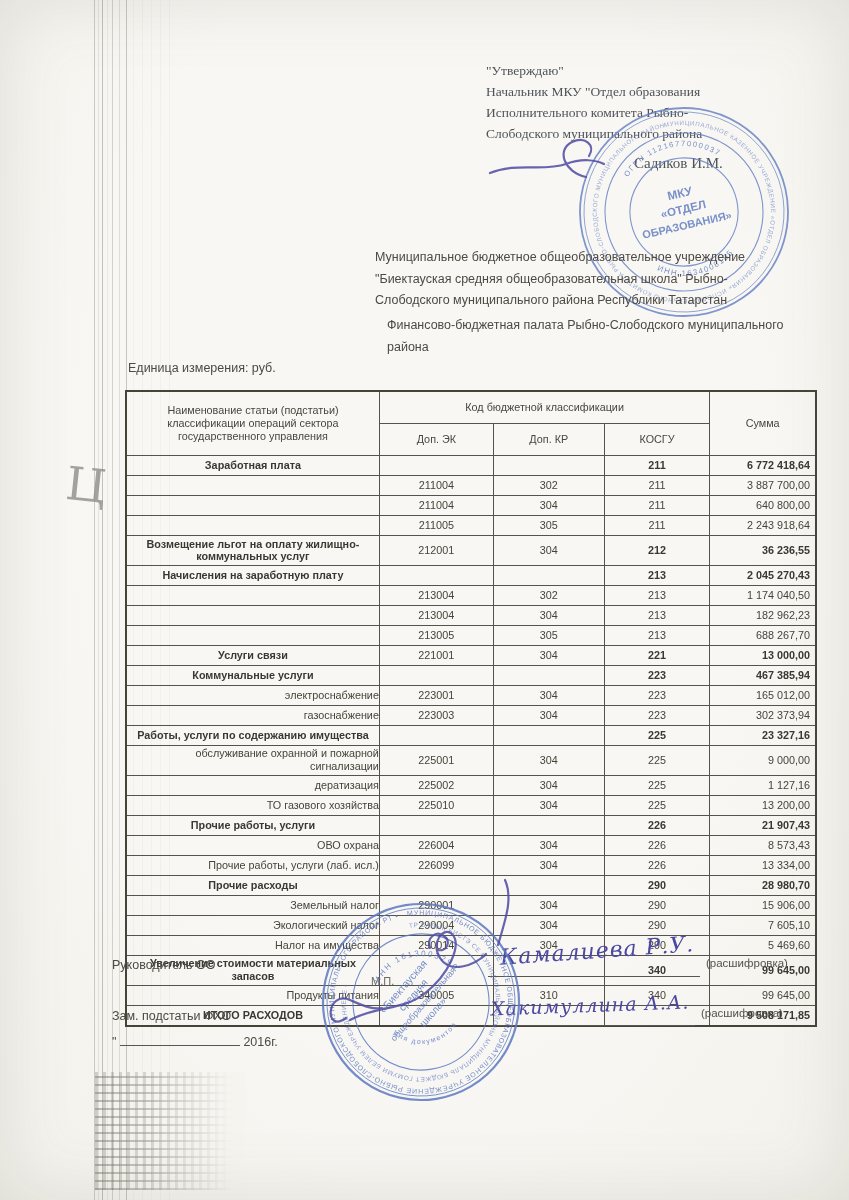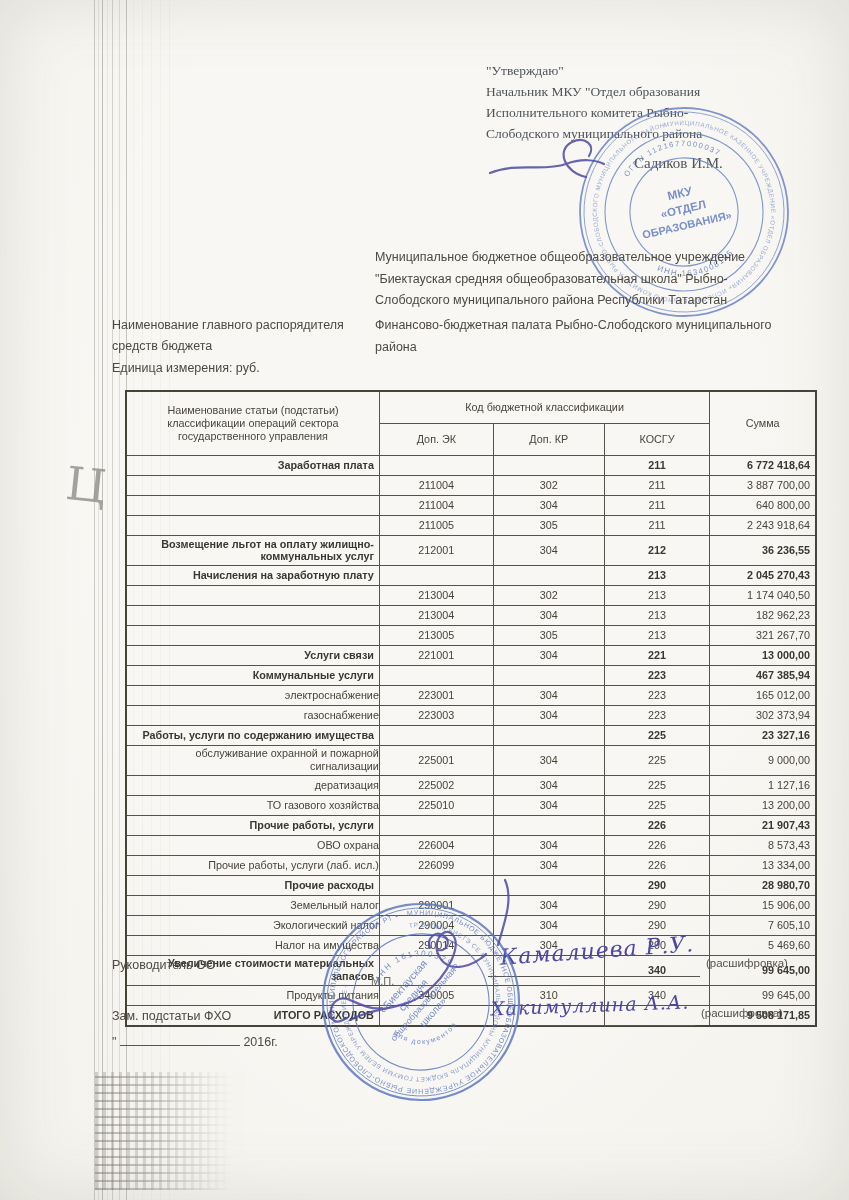--- a/index.html
+++ b/index.html
@@ -56,21 +56,21 @@
   .meta-value{position:absolute; font-size:12.5px; line-height:21.5px; color:#4d4943;}
   
   .table-wrap{position:absolute; left:125px; top:390px; width:806px;}
   table.budget{border-collapse:collapse; width:692px; font-size:10.8px; line-height:1.2;
     color:#474339; border:2px solid #474339;}
   table.budget th, table.budget td{border:1px solid #57524b; padding:1.5px 5px;}
   table.budget th{font-weight:normal; text-align:center; font-size:10.8px; color:#4a463f;}
   th.h-name{width:258px;} th.h-ek{width:110px;} th.h-kr{width:108px;}
   th.h-kosgu{width:101px;} th.h-sum{width:101px;}
   tr.hdr1 th{height:28px;} tr.hdr2 th{height:28px;}
-  td.c-label{text-align:right; padding-left:3px;}
+  td.c-label{text-align:center; padding-left:3px;}
   td.c-label.indent{text-align:right; padding-right:0;}
   td.c-code{text-align:center;}
   td.c-sum{text-align:right; padding-right:7px;}
   tr.cat td.c-label, tr.cat td.c-kosgu, tr.cat td.c-sum{font-weight:bold; color:#3b3832;}
   table.budget td{height:16px;}
   
   .sig-line{position:absolute; border-bottom:1.4px solid #5a564f; height:0;}
   .note{position:absolute; font-size:11.5px; color:#55514b;}
   .hand{position:absolute; font-family:"DejaVu Serif", serif; font-style:italic;
     color:#4c48a2; letter-spacing:1px; white-space:nowrap;}
@@ -120,23 +120,22 @@
     <text font-size="8" letter-spacing="1.5">
       <textPath href="#s1-bot" xlink:href="#s1-bot" startOffset="50%" text-anchor="middle">ИНН 1634008185</textPath>
     </text>
     <text x="111" y="96" text-anchor="middle" font-size="12" font-weight="bold">МКУ</text>
     <text x="111" y="112" text-anchor="middle" font-size="11.5" font-weight="bold">«ОТДЕЛ</text>
     <text x="111" y="128" text-anchor="middle" font-size="11" font-weight="bold">ОБРАЗОВАНИЯ»</text>
   </svg>
 
 
   <div class="meta-value" style="left:375px; top:247px; width:400px;">Муниципальное бюджетное общеобразовательное учреждение "Биектауская средняя общеобразовательная школа" Рыбно-Слободского муниципального района Республики Татарстан</div>
-  <div class="meta-label" style="left:112px; top:315px; width:268px;">Наименование главного распорядителя средств бюджета</div>
-  <div class="meta-value" style="left:375px; top:315px; width:430px;">Финансово-бюджетная палата Рыбно-Слободского муниципального района</div>
-  <div class="meta-label" style="left:112px; top:358px;">Единица измерения:  руб.</div>
+  <div class="meta-value" style="left:387px; top:315px; width:430px;">Финансово-бюджетная палата Рыбно-Слободского муниципального района</div>
+  <div class="meta-label" style="left:128px; top:358px;">Единица измерения:  руб.</div>
 
   <div class="table-wrap">
     <table class="budget">
       <thead>
         <tr class="hdr1">
           <th class="h-name" rowspan="2">Наименование статьи (подстатьи) классификации операций сектора государственного управления</th>
           <th colspan="3">Код бюджетной классификации</th>
           <th class="h-sum" rowspan="2">Сумма</th>
         </tr>
         <tr class="hdr2">
@@ -200,21 +199,21 @@
             <td class="c-code">213004</td>
             <td class="c-code">304</td>
             <td class="c-code c-kosgu">213</td>
             <td class="c-sum">182 962,23</td>
           </tr>
           <tr>
             <td class="c-label"></td>
             <td class="c-code">213005</td>
             <td class="c-code">305</td>
             <td class="c-code c-kosgu">213</td>
-            <td class="c-sum">321 267,70</td>
+            <td class="c-sum">688 267,70</td>
           </tr>
           <tr class="cat">
             <td class="c-label">Услуги связи</td>
             <td class="c-code">221001</td>
             <td class="c-code">304</td>
             <td class="c-code c-kosgu">221</td>
             <td class="c-sum">13 000,00</td>
           </tr>
           <tr class="cat">
             <td class="c-label">Коммунальные услуги</td>

